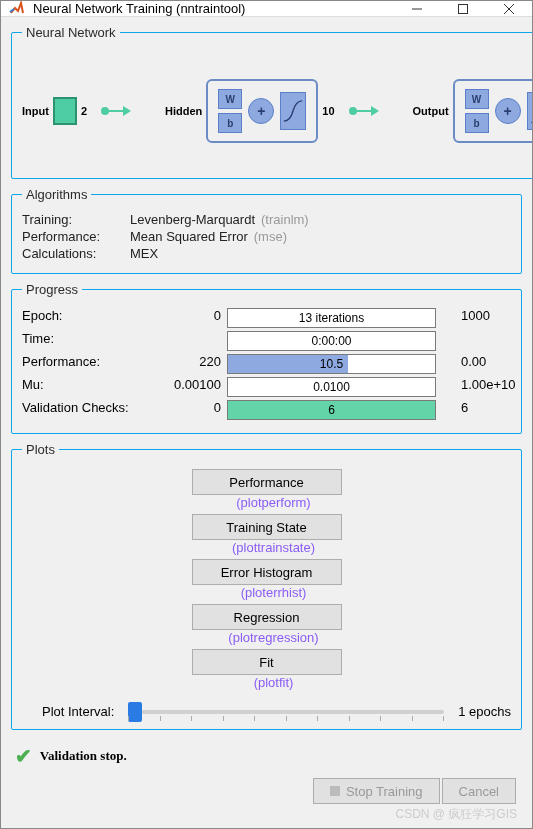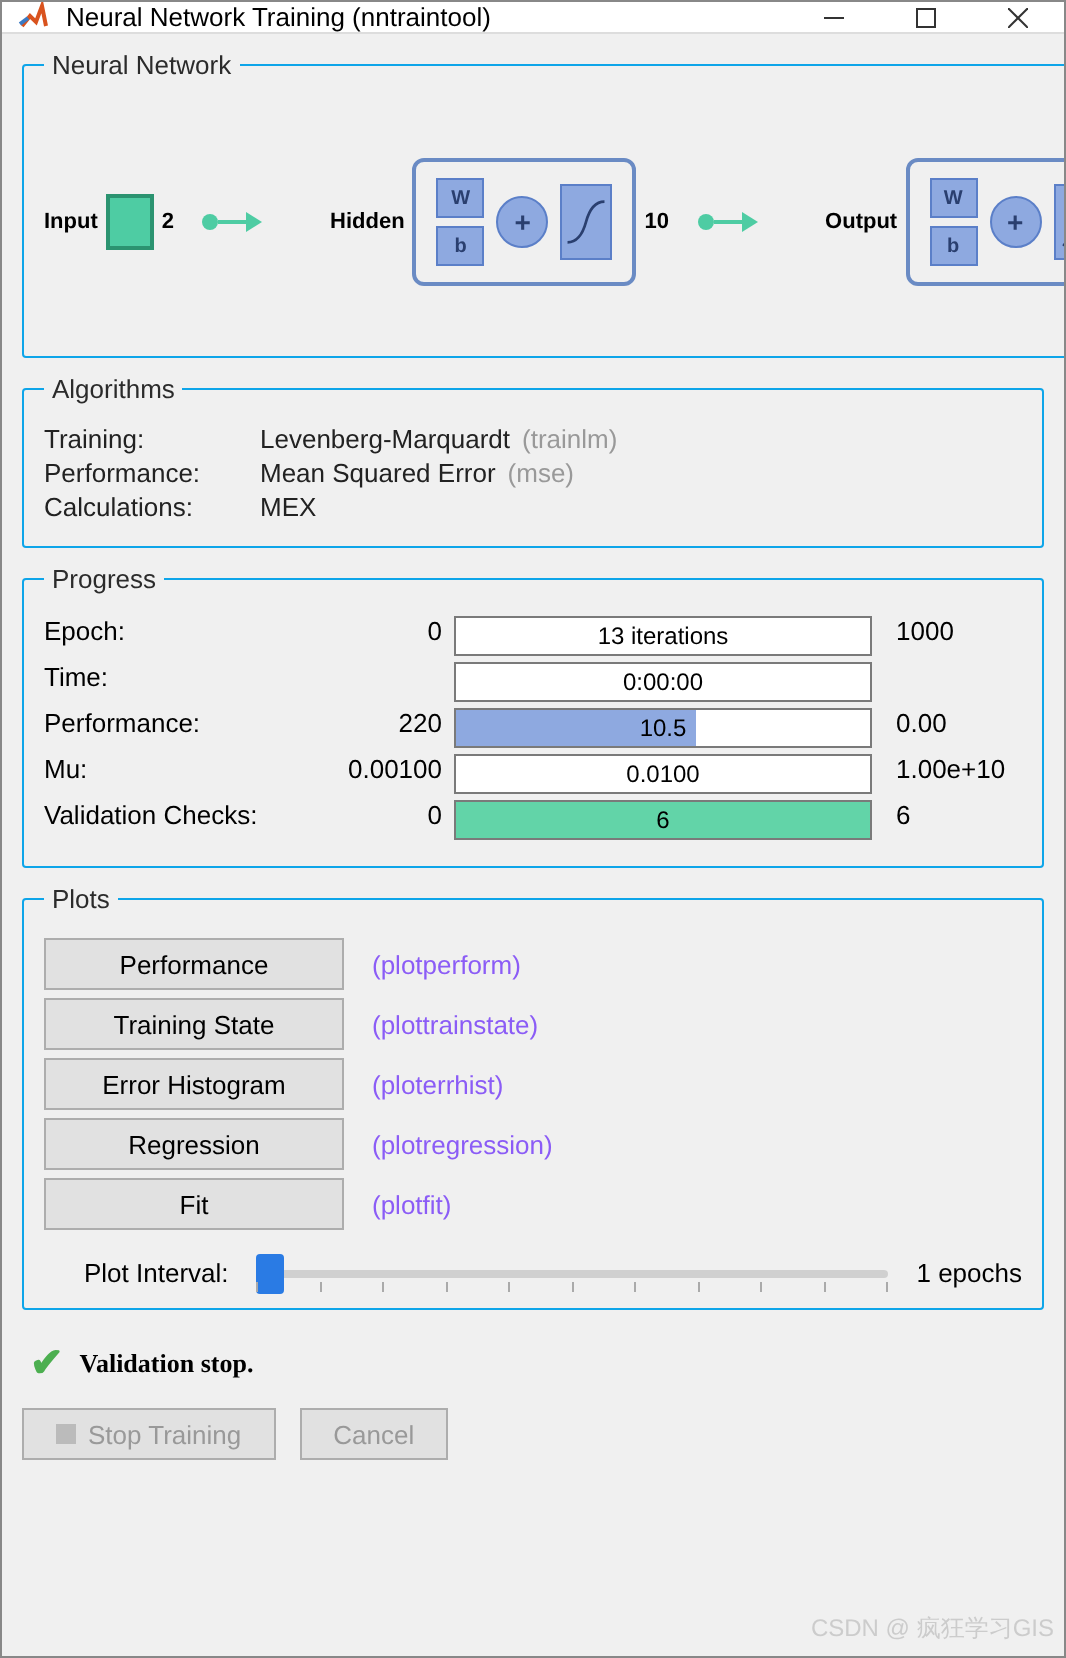--- a/index.html
+++ b/index.html
@@ -117,25 +117,25 @@
   border: 1px solid #7a7a7a;
   background: #fff;
   position: relative;
   display: flex; align-items: center; justify-content: center;
   font-size: 12px;
 }
 .prow .pbar .fill {
   position: absolute; left:0; top:0; bottom:0;
 }
 .prow .pbar .txt { position: relative; z-index: 1; }
-.prow .pend { width: 75px; padding-left: 12px; }
+.prow .pend { width: 75px; padding-left: 25px; }
 .fill.blue { background: #8ea9e0; }
 .fill.green { background: #62d4a8; }
 .plots .plot-row {
-  display: flex; align-items: center; margin: 4px 0;
+  display: flex; align-items: center; margin: 4px 0; flex-direction: column;
 }
 .plot-btn {
   width: 150px; height: 26px;
   background: #e1e1e1;
   border: 1px solid #adadad;
   display:flex;align-items:center;justify-content:center;
   cursor: pointer;
 }
 .plot-func { color: #8b5cf6; margin-left: 14px; }
 .interval-row {
@@ -155,31 +155,31 @@
 .ticks { position:absolute; left:0; right:0; top:6px; display:flex; justify-content:space-between;}
 .tick { width:1px; height:5px; background:#aaa; }
 .status-row {
   display:flex; align-items:center; gap:8px; padding: 6px 4px 10px 4px;
 }
 .check {
   color:#4caf50; font-size:20px; font-weight:bold;
 }
 .status-txt { font-weight:bold;font-family:Liberation Serif, serif; }
 .bottom-btns {
-  display:flex; gap:12px; padding: 0 6px 6px 0;
+  display:flex; justify-content:flex-end; gap:2px; padding: 0 6px 6px 0;
 }
 .btn {
   height: 26px; padding: 0 16px;
   background: #e1e1e1; border: 1px solid #adadad;
   display:flex; align-items:center; gap:6px;
   color:#999;
 }
 .btn .stop-sq { width:10px;height:10px;background:#bbb; }
 .watermark {
-  position:absolute; right:6px; bottom:6px; color:#ccc; font-size:12px; z-index:5;
+  position:absolute; right:16px; bottom:6px; color:#ccc; font-size:12px; z-index:5;
 }
 </style>
 </head>
 <body>
 
 <div class="titlebar">
   <span class="logo">
     <svg viewBox="0 0 16 16">
         <path d="M2 12 L6 7 L9 10 L12 2 L14 12" fill="none" stroke="#d9531e" stroke-width="2"></path>
         <path d="M1 11 L5 8" stroke="#3b7bc4" stroke-width="2"></path>

